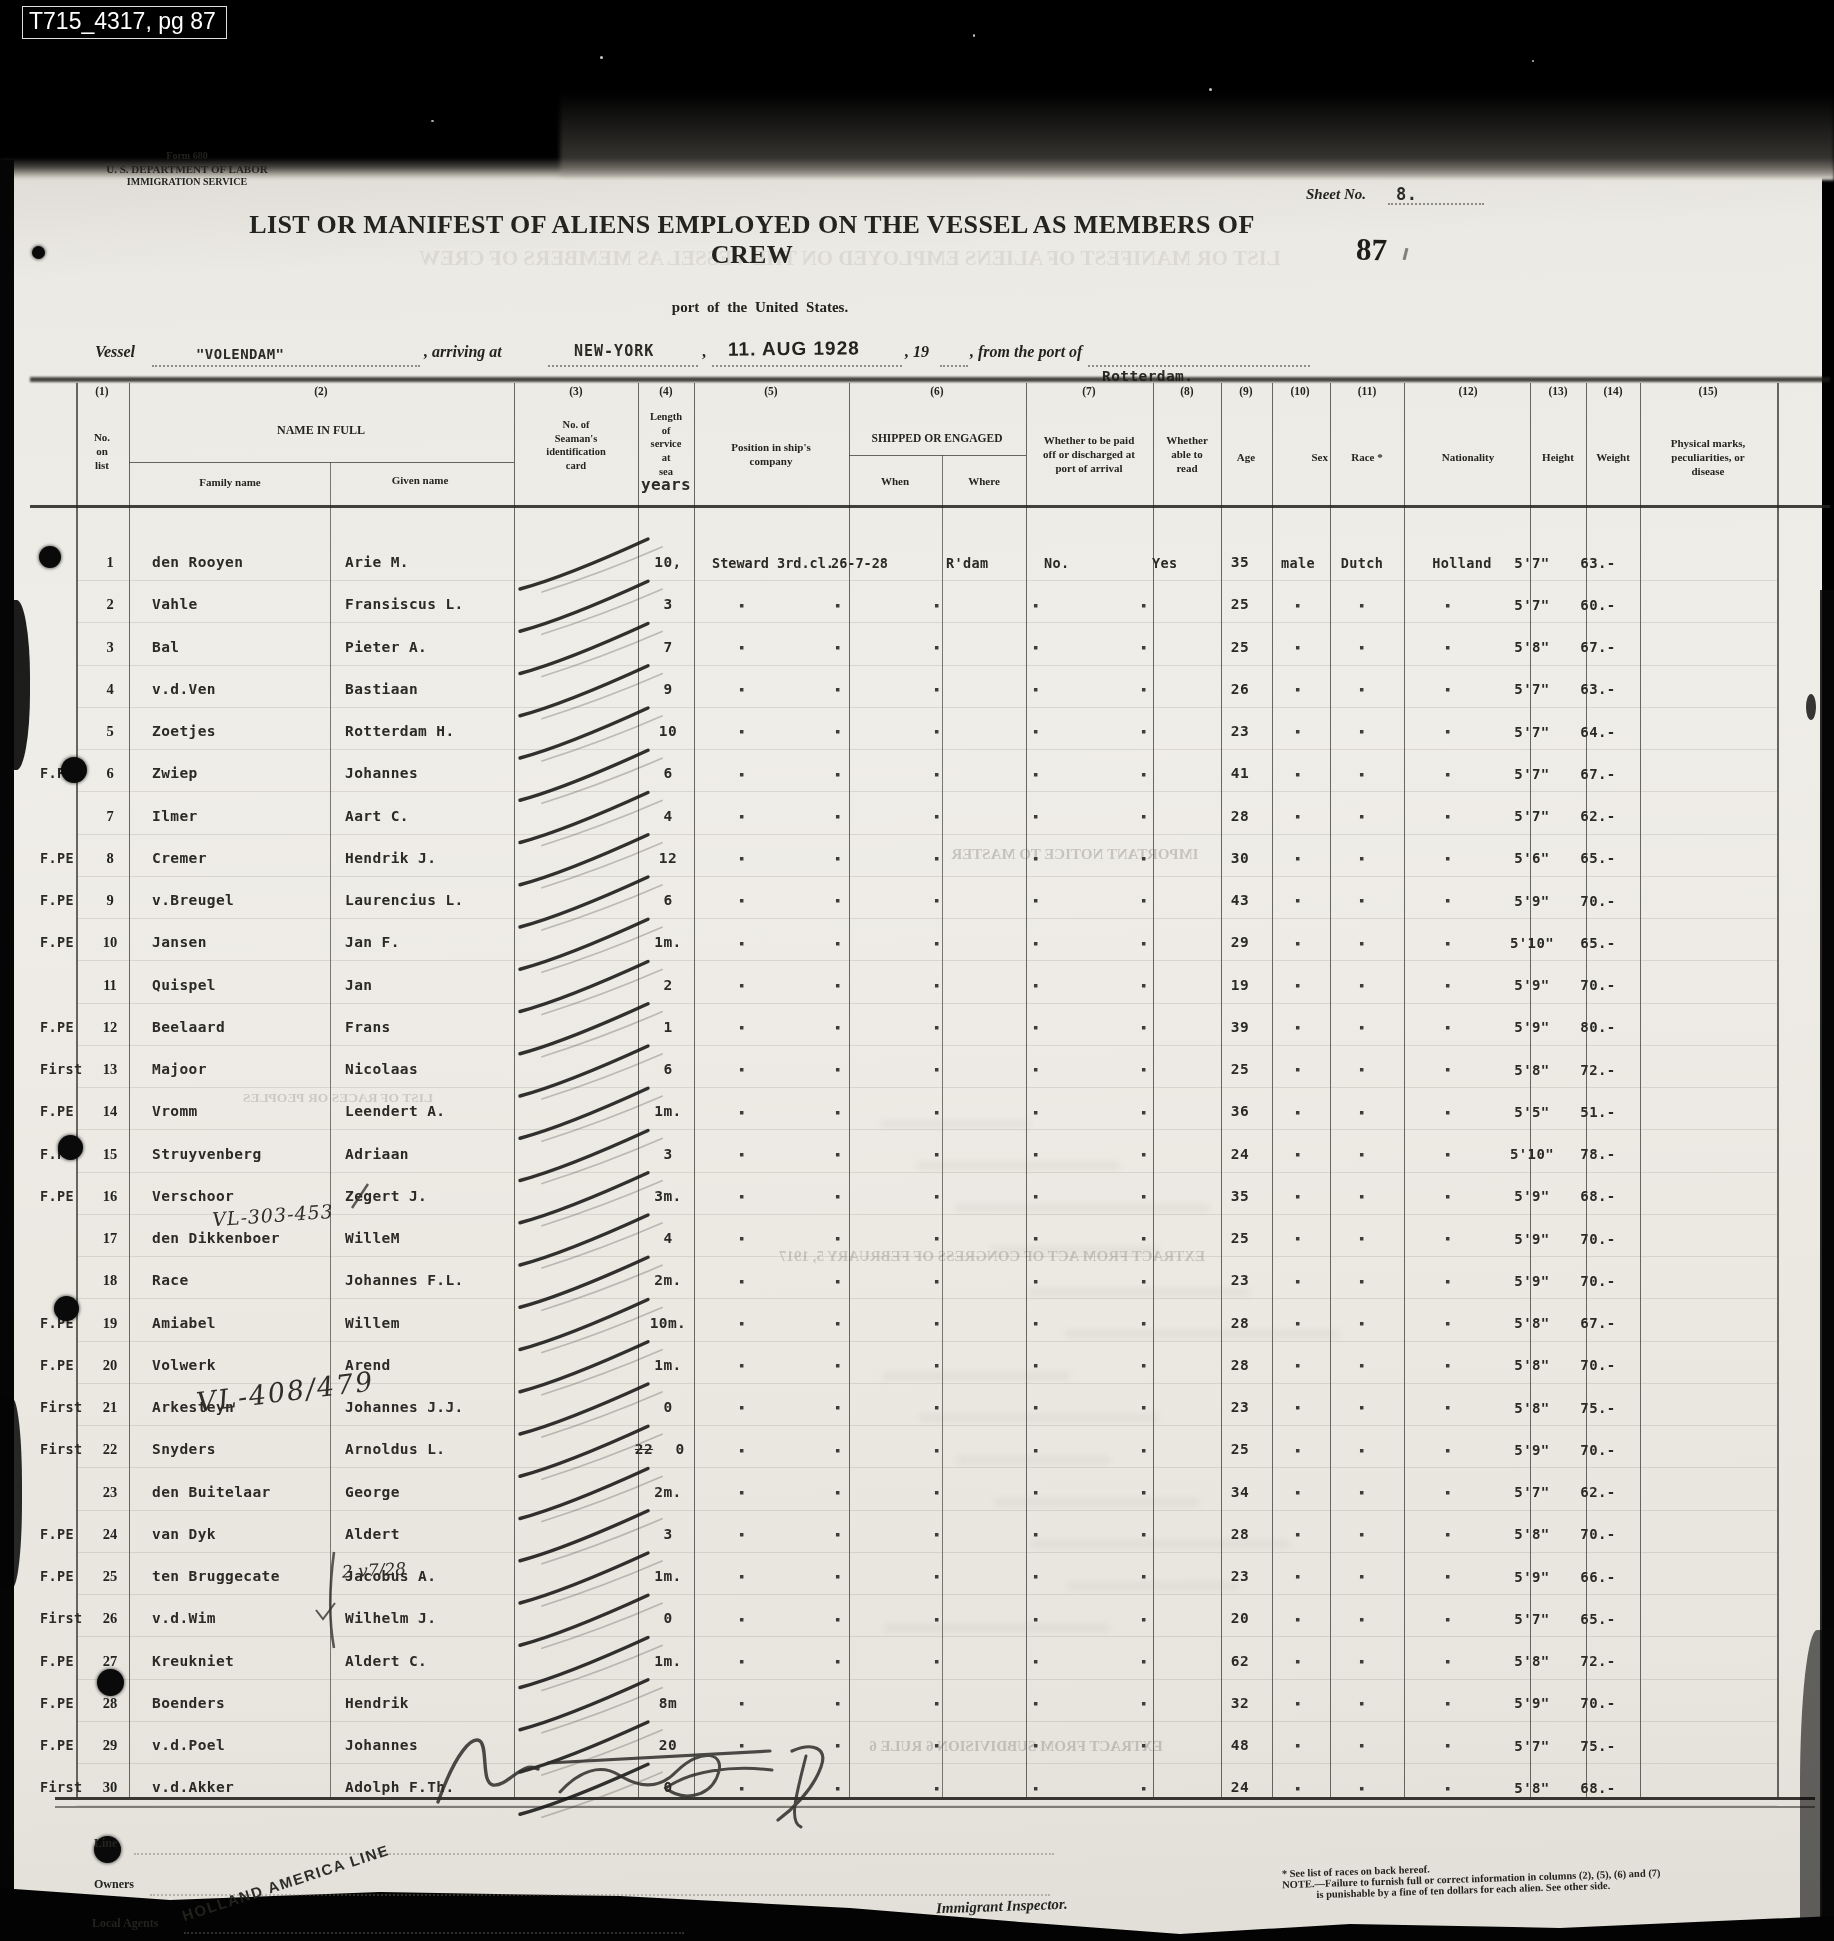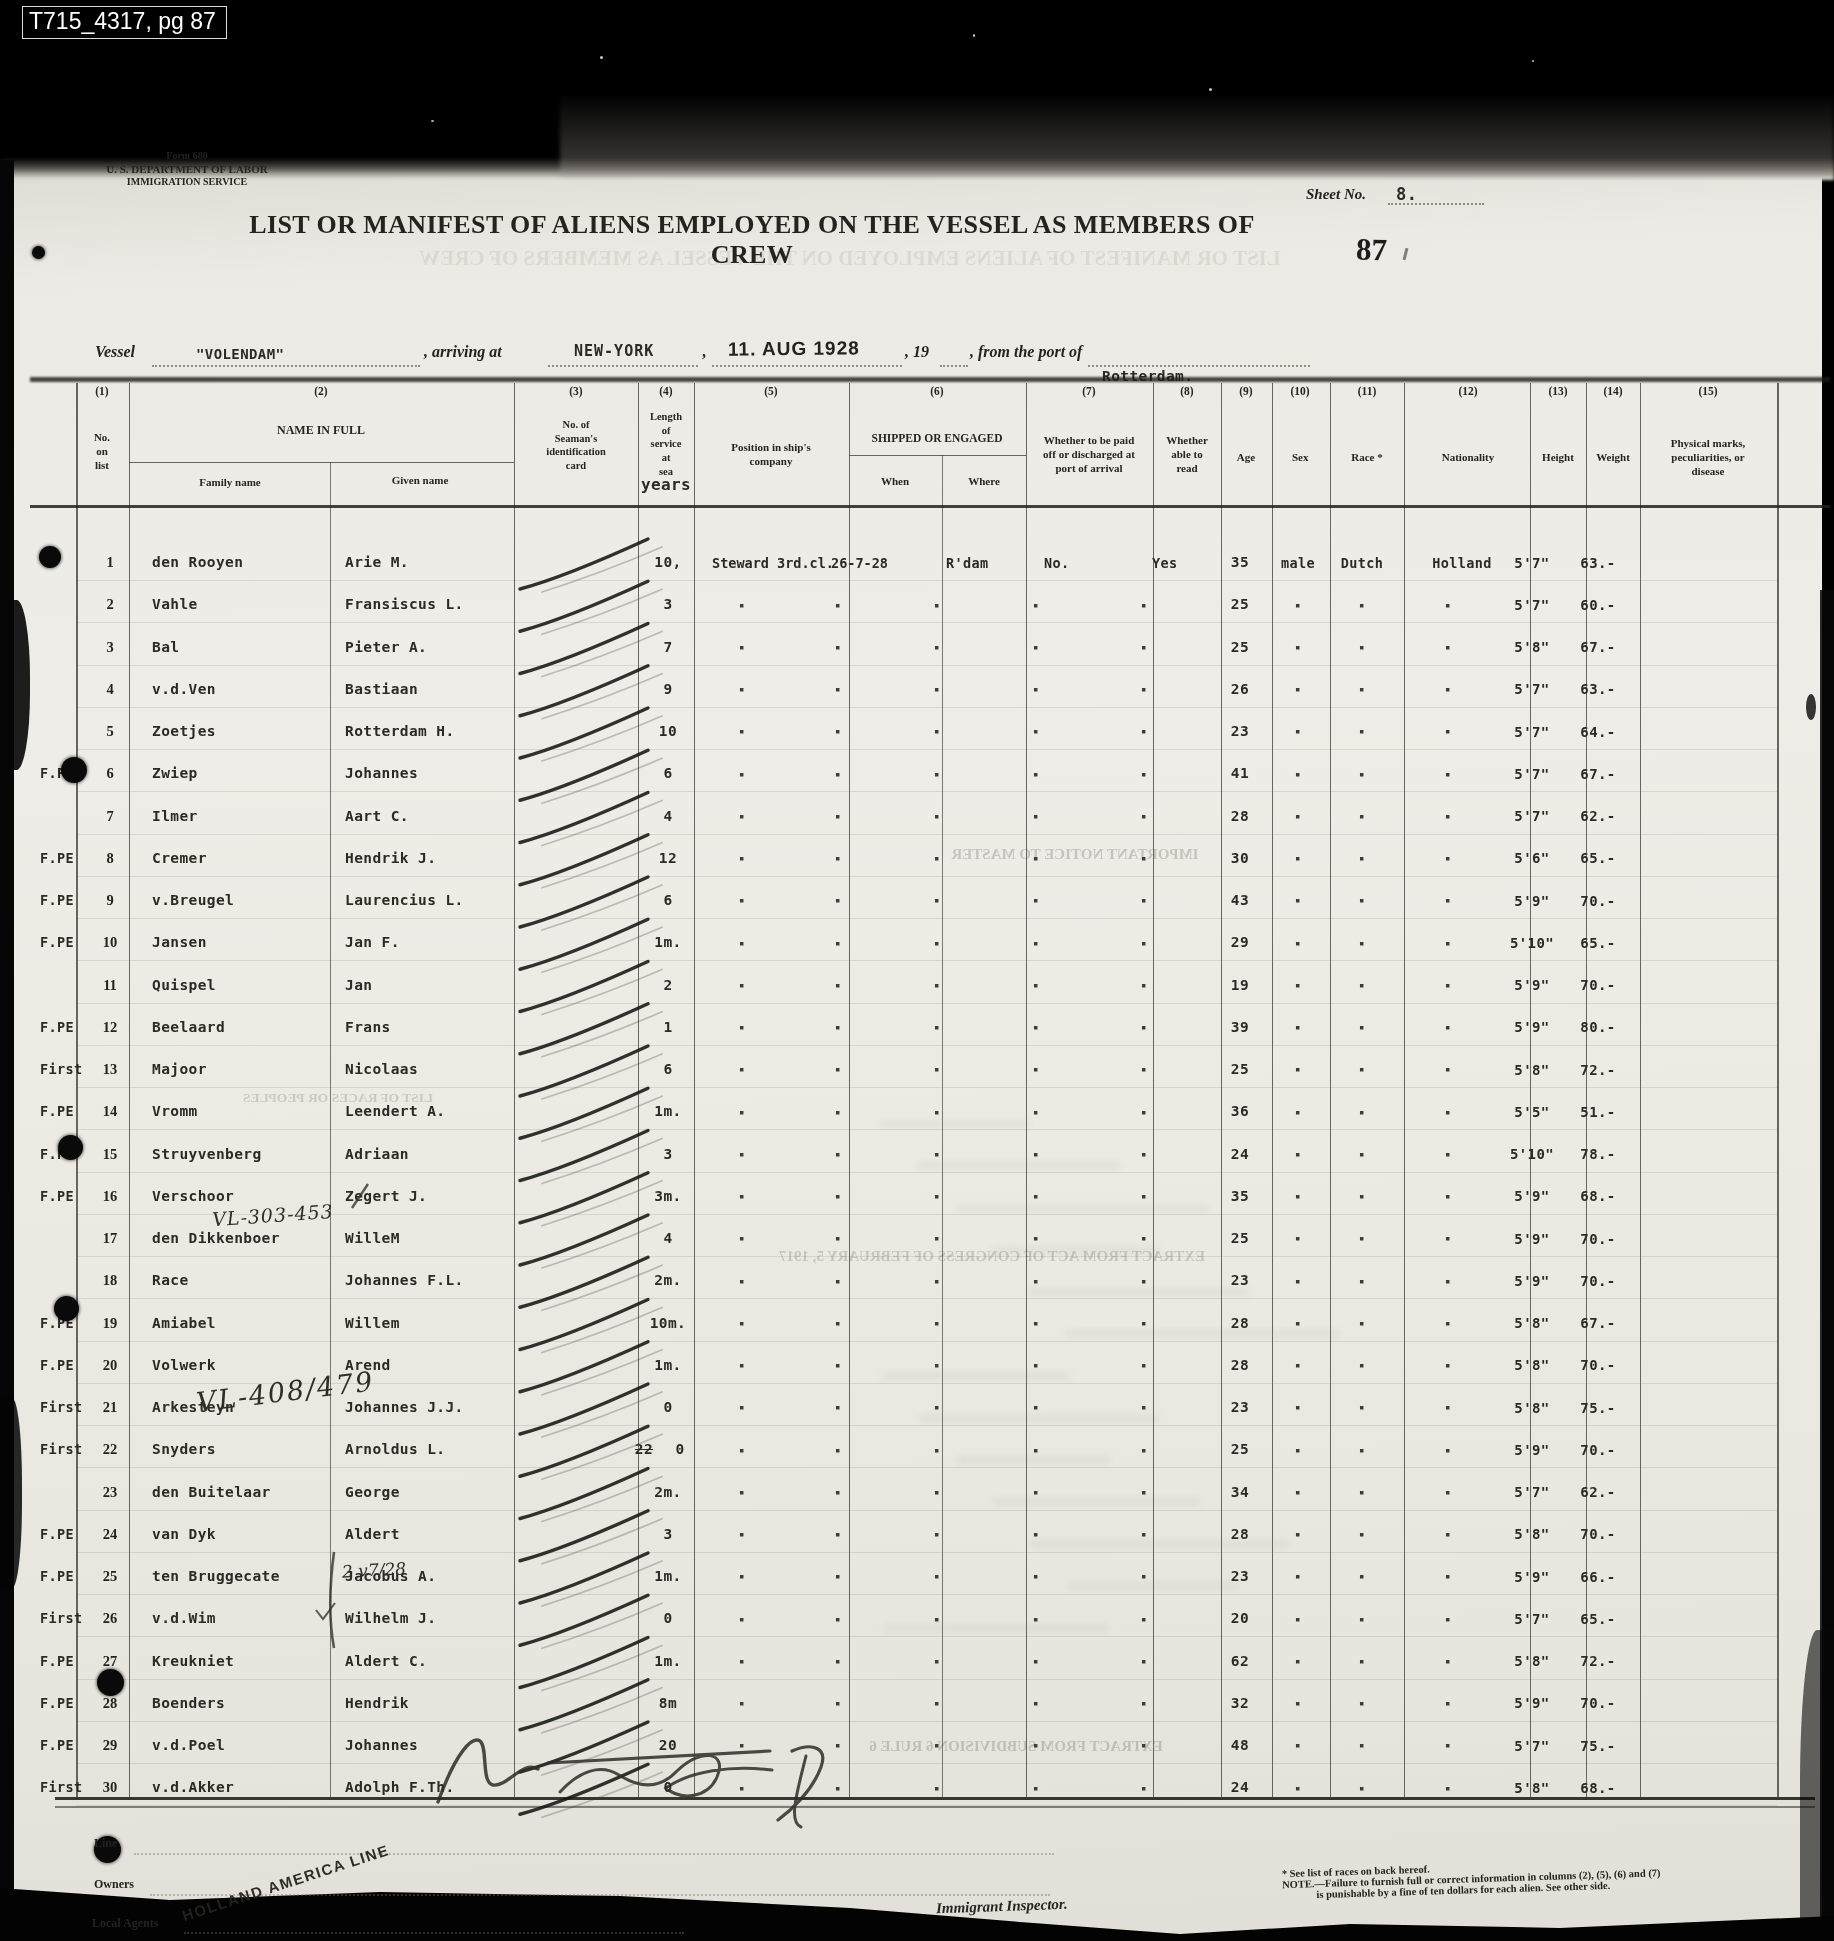--- a/index.html
+++ b/index.html
@@ -49,20 +49,21 @@
   </div>
 
   <div class="abs serif ital" style="left:1306px;top:186px;font-size:15px;font-weight:bold;">Sheet No.</div>
   <div class="abs mono" style="left:1396px;top:184px;font-size:17px;">8.</div>
   <div class="abs dotl" style="left:1388px;top:202px;width:96px;"></div>
 
   <div class="abs ghost" style="left:330px;top:246px;width:1040px;font-size:21px;opacity:.10;">LIST OR MANIFEST OF ALIENS EMPLOYED ON THE VESSEL AS MEMBERS OF CREW</div>
 
   <div class="abs serif" style="left:222px;top:210px;width:1060px;text-align:center;font-size:26px;font-weight:bold;letter-spacing:.4px;">LIST OR MANIFEST OF ALIENS EMPLOYED ON THE VESSEL AS MEMBERS OF CREW</div>
 
+  <div class="abs serif" style="left:70px;top:299px;width:1380px;text-align:center;font-size:15px;font-weight:bold;word-spacing:4px;">port of the United States.</div>
 
   <div class="abs serif" style="left:1356px;top:232px;font-size:31px;font-weight:bold;color:#1d1d1b;transform:rotate(1.5deg);">87</div>
   <div class="abs" style="left:1404px;top:248px;width:3px;height:12px;background:#55534c;transform:rotate(14deg);opacity:.7;"></div>
 
   <div class="abs serif ital" style="left:95px;top:343px;font-size:16px;font-weight:bold;">Vessel</div>
   <div class="abs mono" style="left:196px;top:346px;font-size:14px;">"VOLENDAM"</div>
   <div class="abs dotl" style="left:152px;top:364px;width:268px;"></div>
   <div class="abs serif ital" style="left:424px;top:343px;font-size:16px;font-weight:bold;">, arriving at</div>
   <div class="abs mono" style="left:574px;top:342px;font-size:15px;letter-spacing:1px;">NEW-YORK</div>
   <div class="abs dotl" style="left:548px;top:364px;width:150px;"></div>
@@ -156,21 +157,21 @@
       <div class="abs hdr" style="left: 1014px; top: 432.75px; width: 150px; text-align: center; font-size: 11px;">Whether to be paid
 off or discharged at
 port of arrival</div>
       <div class="abs cnum" style="left: 1157px; top: 385.375px; width: 60px; text-align: center; font-size: 11.5px;">(8)</div>
       <div class="abs hdr" style="left: 1152px; top: 432.75px; width: 70px; text-align: center; font-size: 11px;">Whether
 able to
 read</div>
       <div class="abs cnum" style="left: 1216px; top: 385.375px; width: 60px; text-align: center; font-size: 11.5px;">(9)</div>
       <div class="abs hdr" style="left: 1221px; top: 449.75px; width: 50px; text-align: center; font-size: 11px;">Age</div>
       <div class="abs cnum" style="left: 1270px; top: 385.375px; width: 60px; text-align: center; font-size: 11.5px;">(10)</div>
-      <div class="abs hdr" style="left: 1272px; top: 449.75px; width: 56px; text-align: left; font-size: 11px; margin-left: 20px;">Sex</div>
+      <div class="abs hdr" style="left: 1272px; top: 449.75px; width: 56px; text-align: right; font-size: 11px;">Sex</div>
       <div class="abs cnum" style="left: 1337px; top: 385.375px; width: 60px; text-align: center; font-size: 11.5px;">(11)</div>
       <div class="abs hdr" style="left: 1331px; top: 449.75px; width: 72px; text-align: center; font-size: 11px;">Race *</div>
       <div class="abs cnum" style="left: 1438px; top: 385.375px; width: 60px; text-align: center; font-size: 11.5px;">(12)</div>
       <div class="abs hdr" style="left: 1408px; top: 449.75px; width: 120px; text-align: center; font-size: 11px;">Nationality</div>
       <div class="abs cnum" style="left: 1528px; top: 385.375px; width: 60px; text-align: center; font-size: 11.5px;">(13)</div>
       <div class="abs hdr" style="left: 1530px; top: 449.75px; width: 56px; text-align: center; font-size: 11px;">Height</div>
       <div class="abs cnum" style="left: 1583px; top: 385.375px; width: 60px; text-align: center; font-size: 11.5px;">(14)</div>
       <div class="abs hdr" style="left: 1585px; top: 449.75px; width: 56px; text-align: center; font-size: 11px;">Weight</div>
       <div class="abs cnum" style="left: 1678px; top: 385.375px; width: 60px; text-align: center; font-size: 11.5px;">(15)</div>
       <div class="abs hdr" style="left: 1638px; top: 435.75px; width: 140px; text-align: center; font-size: 11px;">Physical marks,

